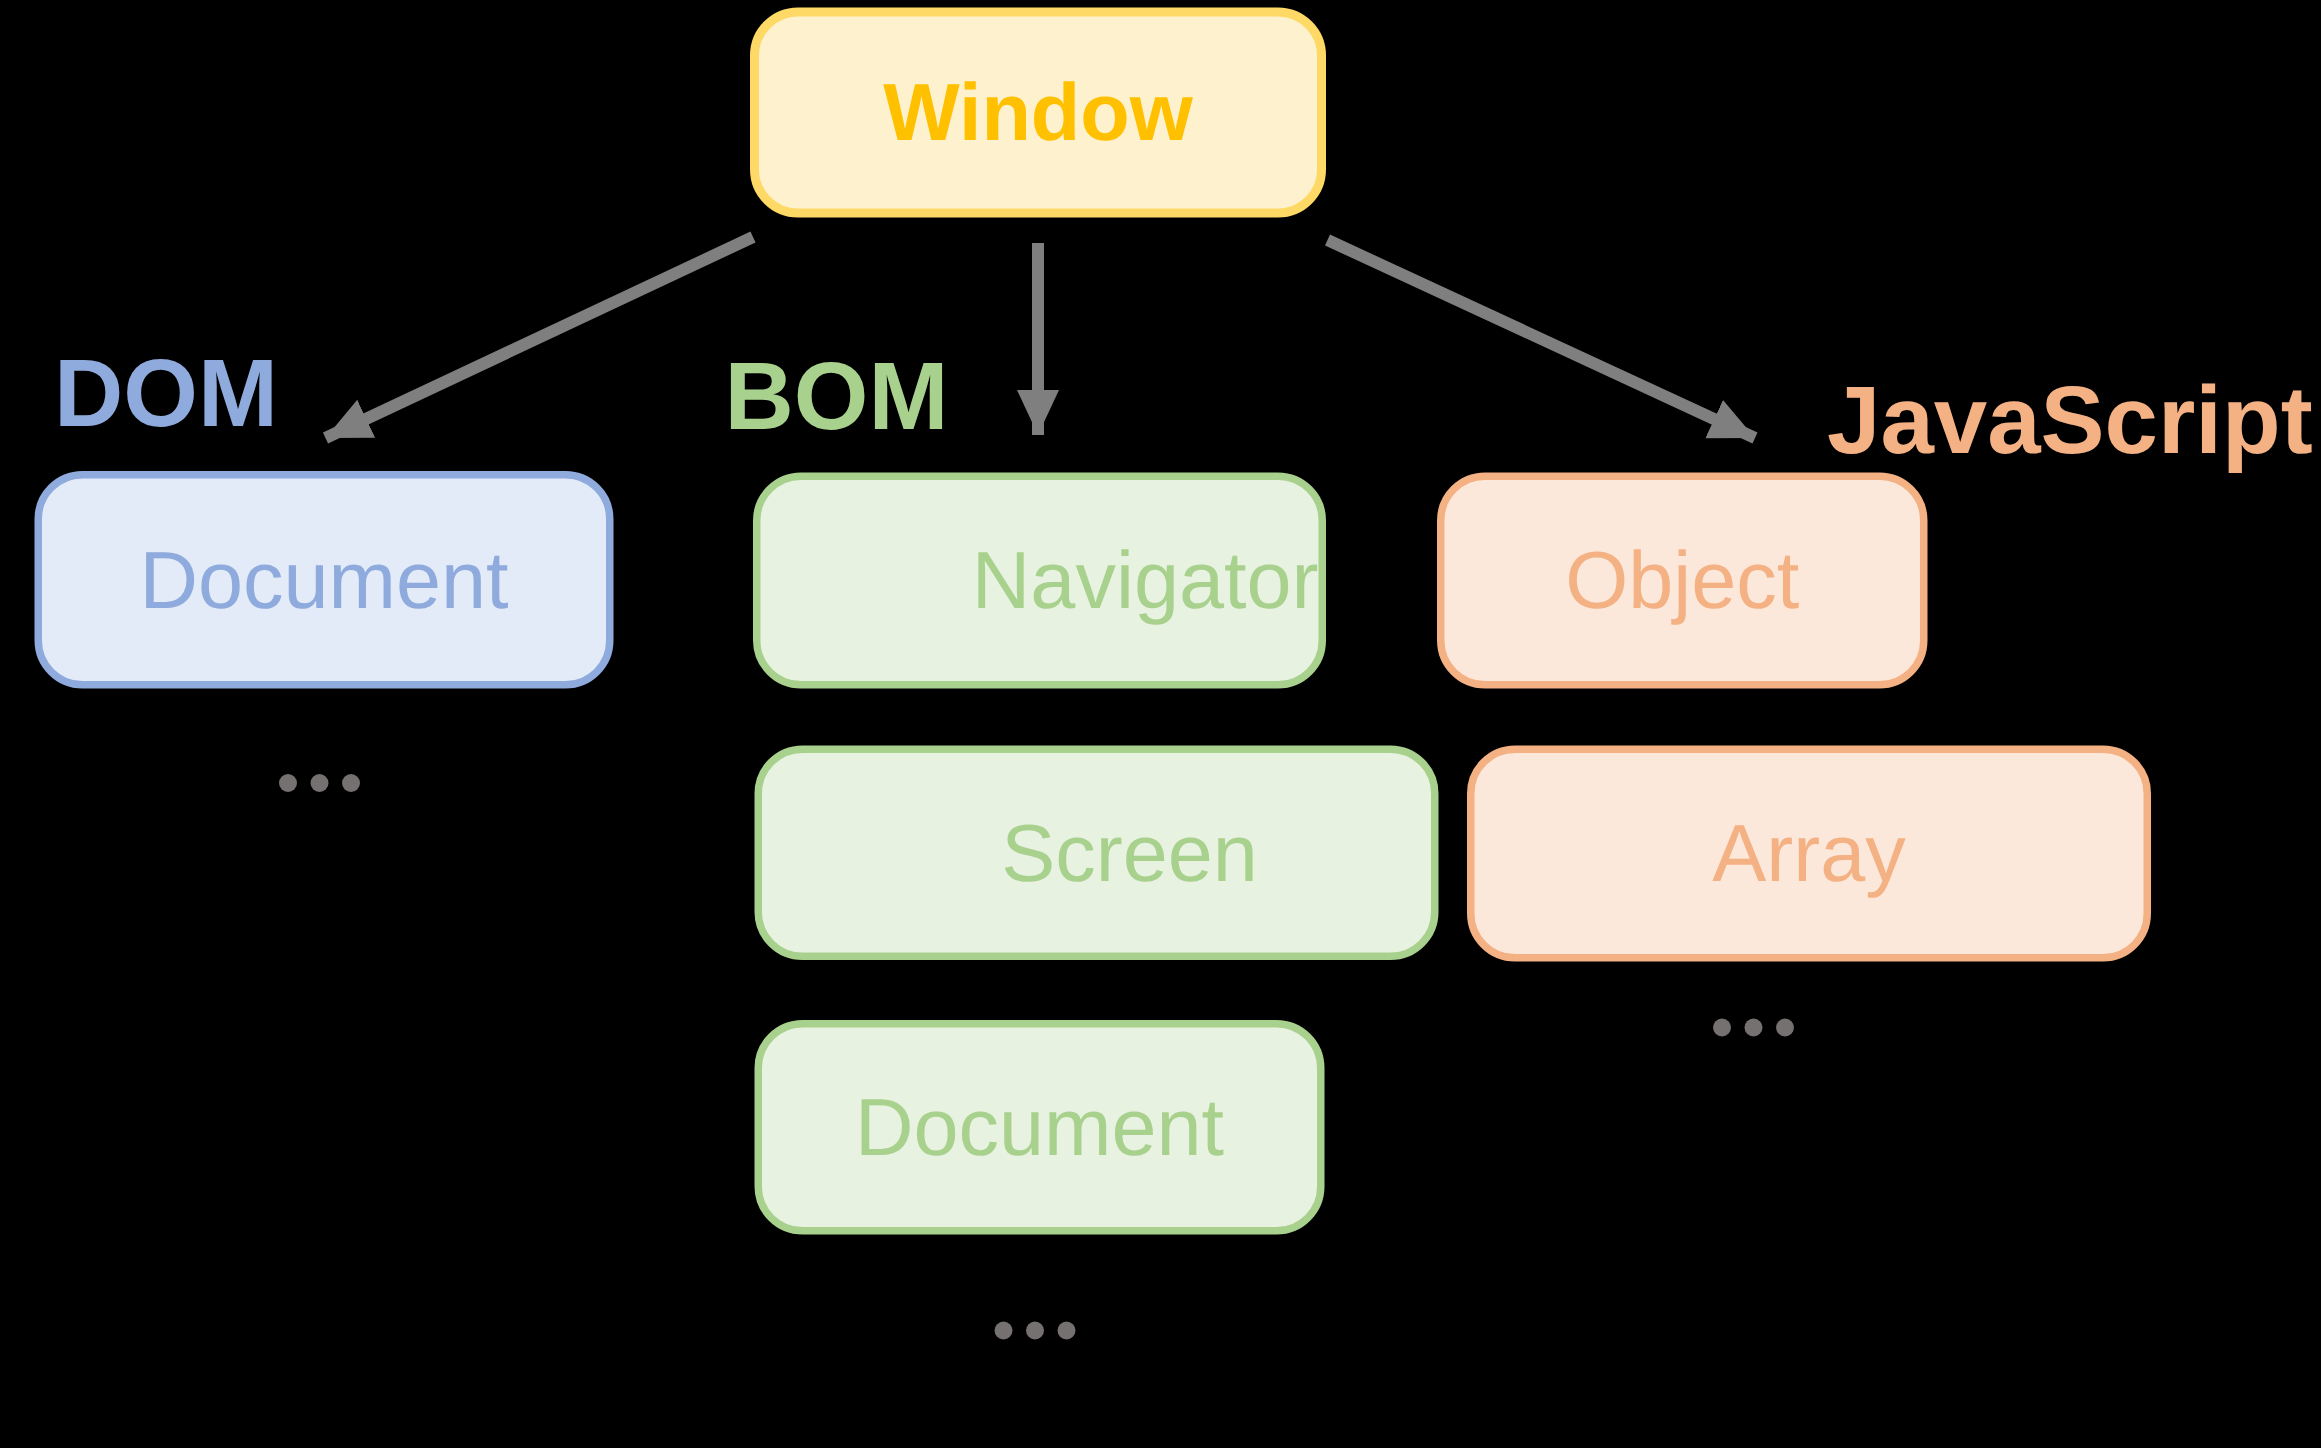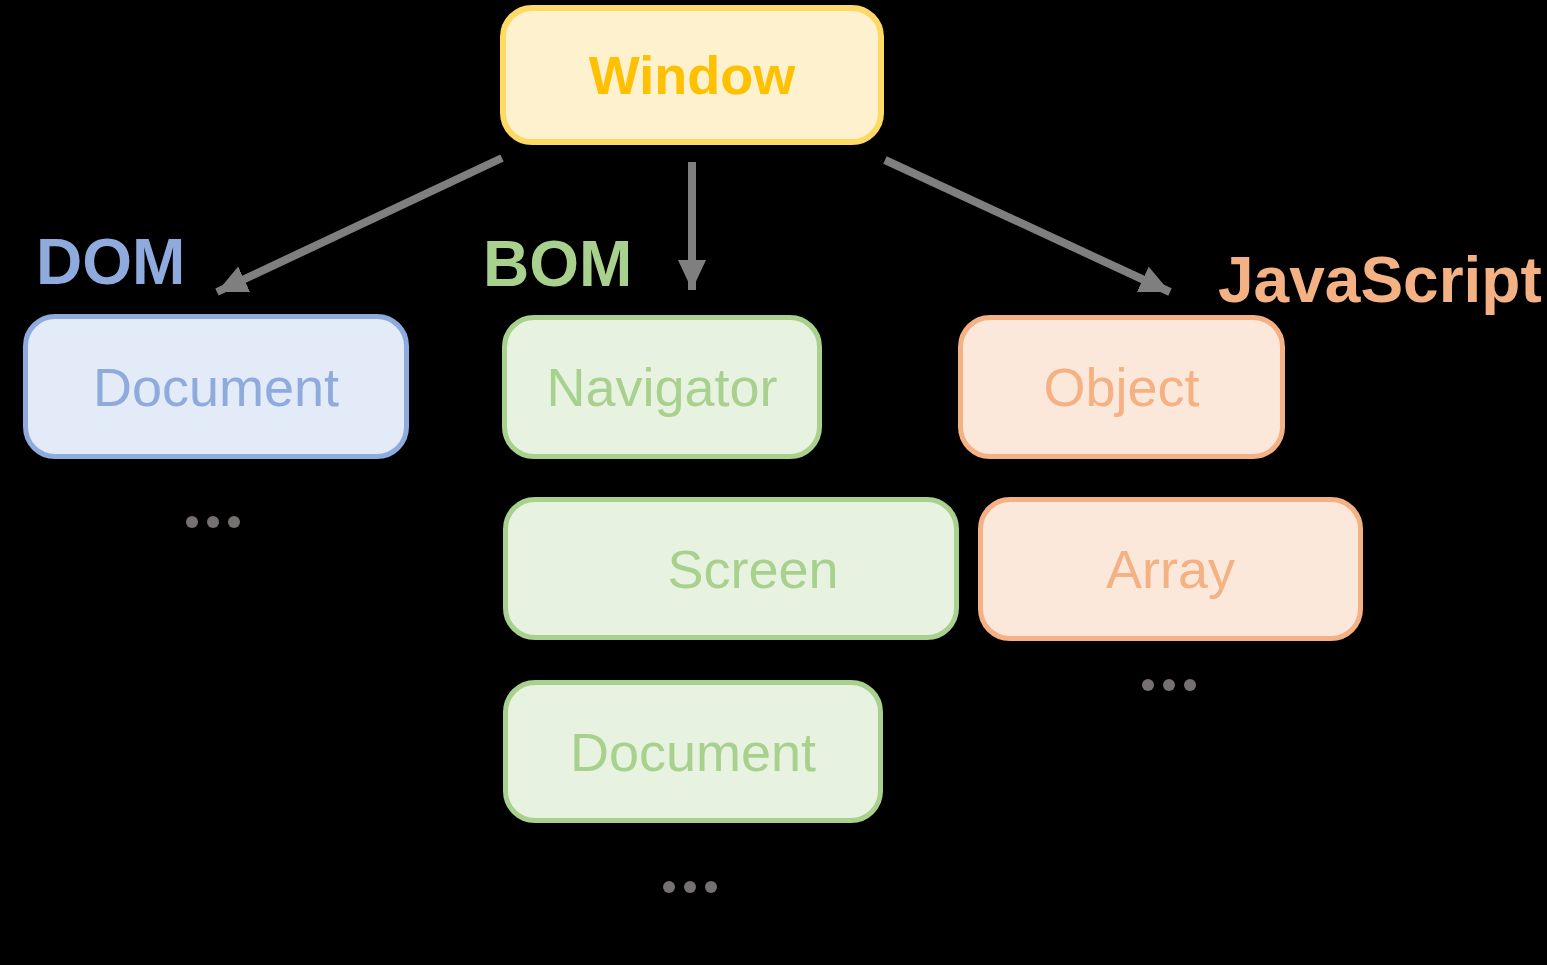--- a/index.html
+++ b/index.html
@@ -28,25 +28,25 @@
   .glabel.blue{color:var(--blue-text);}
   .glabel.green{color:var(--green-text);}
   .glabel.orange{color:var(--orange-text);margin-top:16px;}
 
   .dots{position:absolute;display:flex;gap:9px;}
   .dot{width:12px;height:12px;border-radius:50%;background:var(--dots-gray);}
 
   
   .pos-window   {left:500px; top:5px;   width:384px; height:140px;}
   .pos-document {left:23px;  top:314px; width:386px; height:145px;}
-  .pos-navigator{left:502px; top:315px; width:320px; height:144px;}
+  .pos-navigator{left:502px; top:315px; width:382px; height:144px;justify-content:flex-end;}
   .pos-screen   {left:503px; top:497px; width:456px; height:143px;padding-left:44px;}
   .pos-history  {left:503px; top:680px; width:380px; height:143px;}
   .pos-object   {left:958px; top:315px; width:327px; height:144px;}
-  .pos-array    {left:978px; top:497px; width:385px; height:144px;}
+  .pos-array    {left:978px; top:497px; width:456px; height:144px;}
 
   .pos-dom-label{left:36px;   top:230px;text-align:right;}
   .pos-bom-label{left:483px;  top:232px;}
   .pos-js-label {left:1218px; top:232px;}
 
   .pos-dom-dots{left:186px;  top:516px;}
   .pos-bom-dots{left:663px;  top:881px;}
   .pos-js-dots {left:1142px; top:679px;}
 </style>
 </head>

